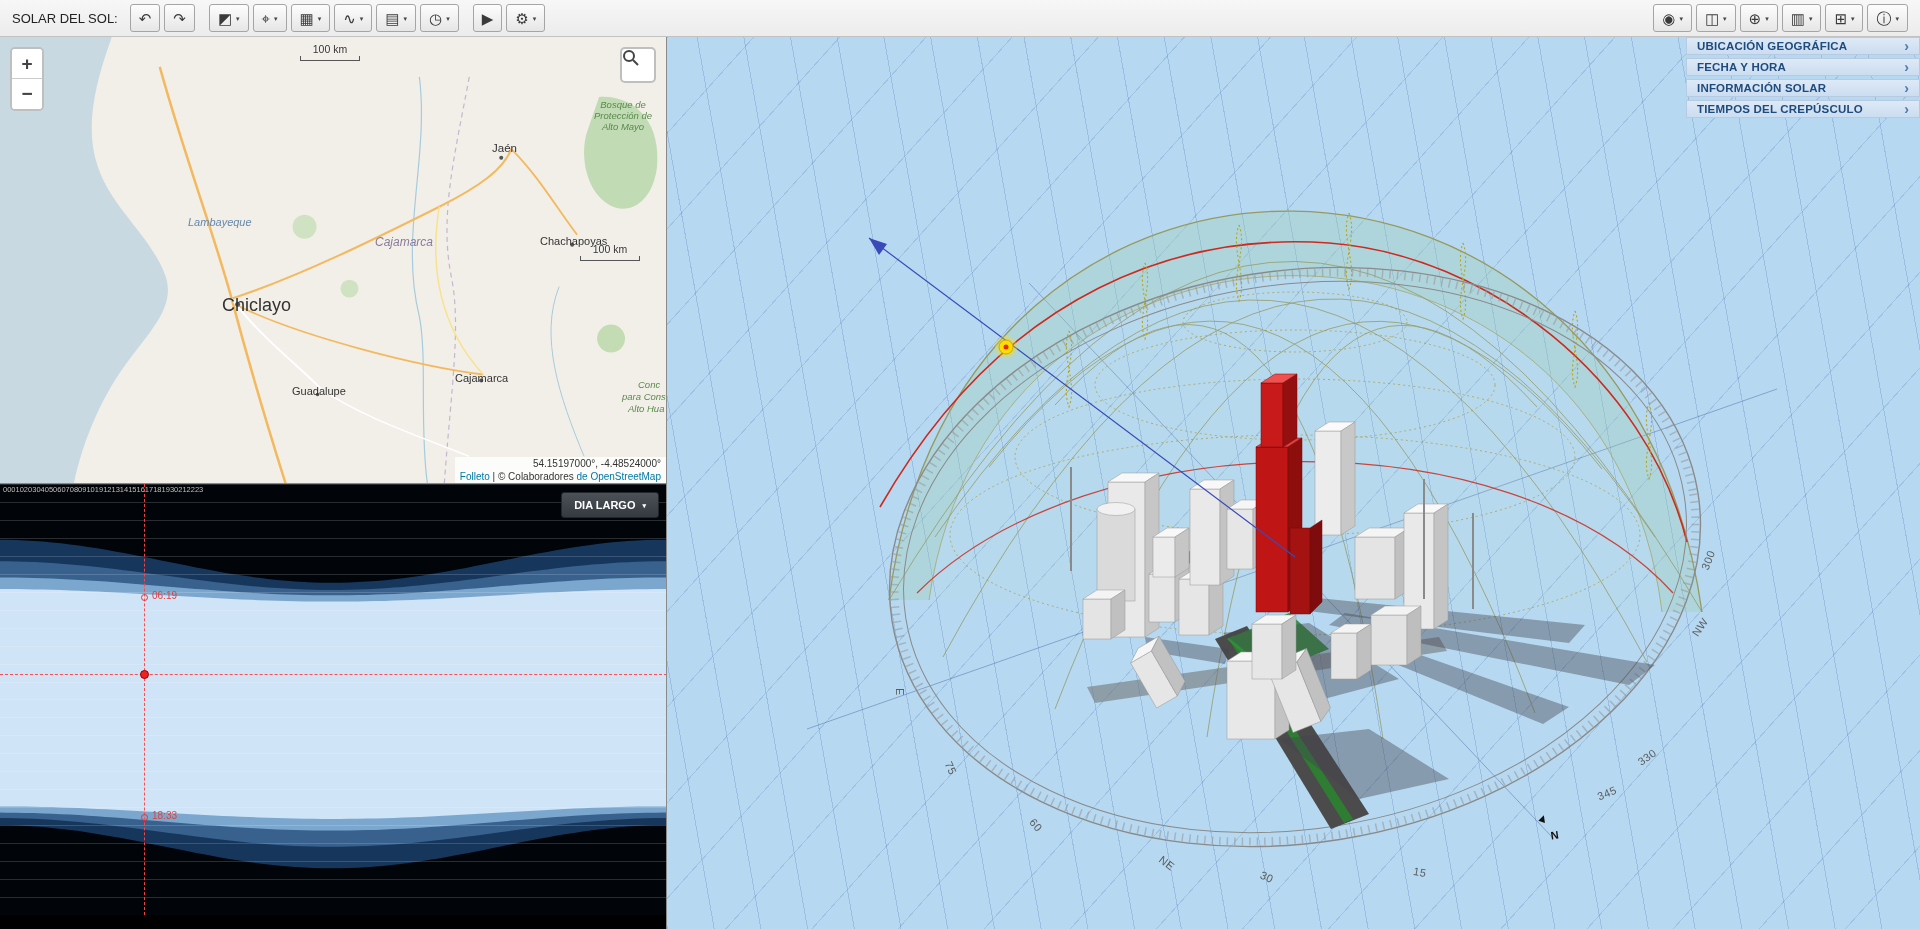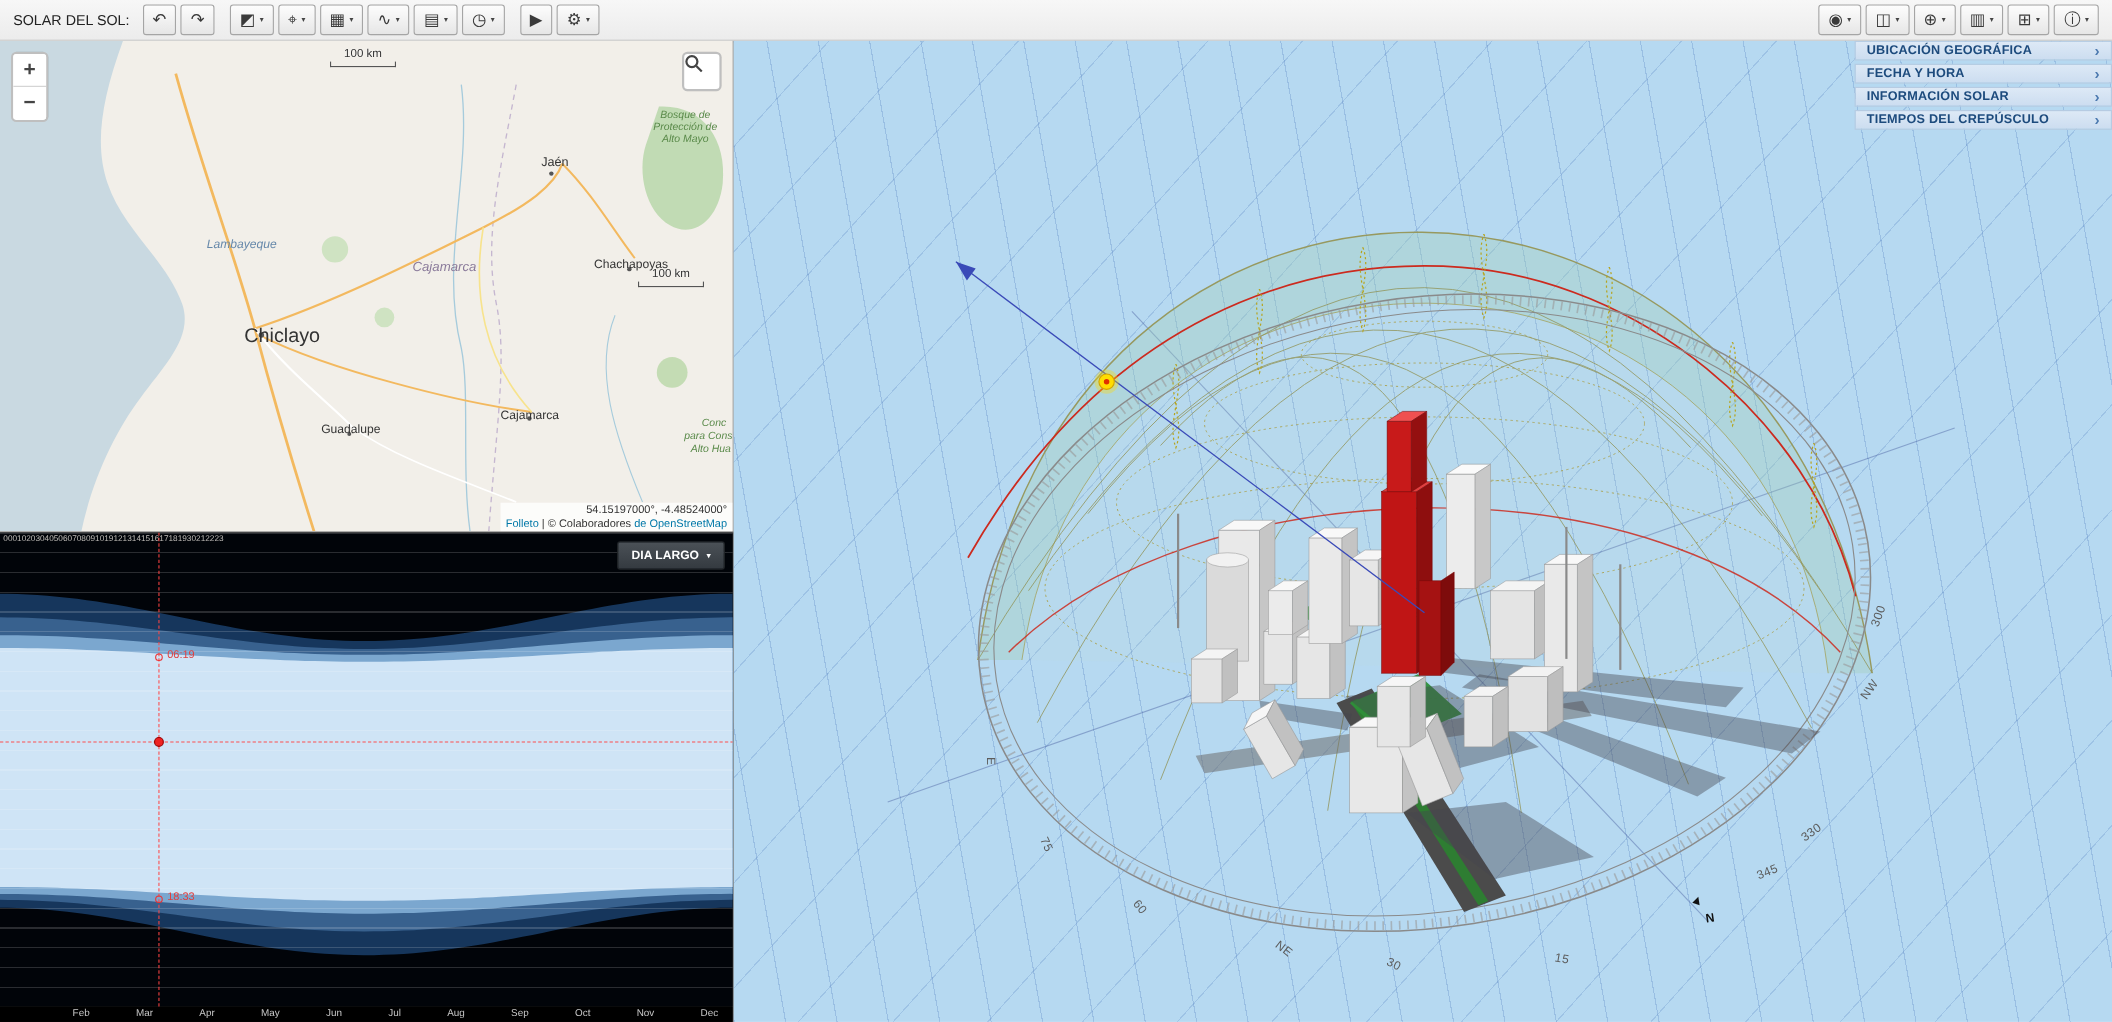--- a/index.html
+++ b/index.html
@@ -285,34 +285,20 @@
       <div class="now-dot"></div>
       <div class="sun-ring rise-ring"></div>
       <div class="sun-ring set-ring"></div>
       <span class="riselbl rise-l">06:19</span>
       <span class="riselbl set-l">18:33</span>
       <button class="mode-btn">
         <span>DIA LARGO</span>
         <span class="caret">▾</span>
       </button>
     </div>
-    <div class="months-row">
-
-    <span>Feb</span>
-        <span>Mar</span>
-        <span>Apr</span>
-        <span>May</span>
-        <span>Jun</span>
-        <span>Jul</span>
-        <span>Aug</span>
-        <span>Sep</span>
-        <span>Oct</span>
-        <span>Nov</span>
-        <span>Dec</span>
-      </div>
   </div>
 
   <div class="scene-panel">
     <svg viewBox="0 0 1253 892">
 
       <line x1="140" y1="692" x2="1110" y2="352" stroke="rgba(60,80,150,0.4)" stroke-width="1"></line>
       <line x1="885" y1="800" x2="362" y2="246" stroke="rgba(60,80,150,0.4)" stroke-width="1"></line>
 
       <g>
         <path d="M262,563 C325,127 940,130 995,575 Z" fill="rgba(200,225,210,0.10)"></path>

